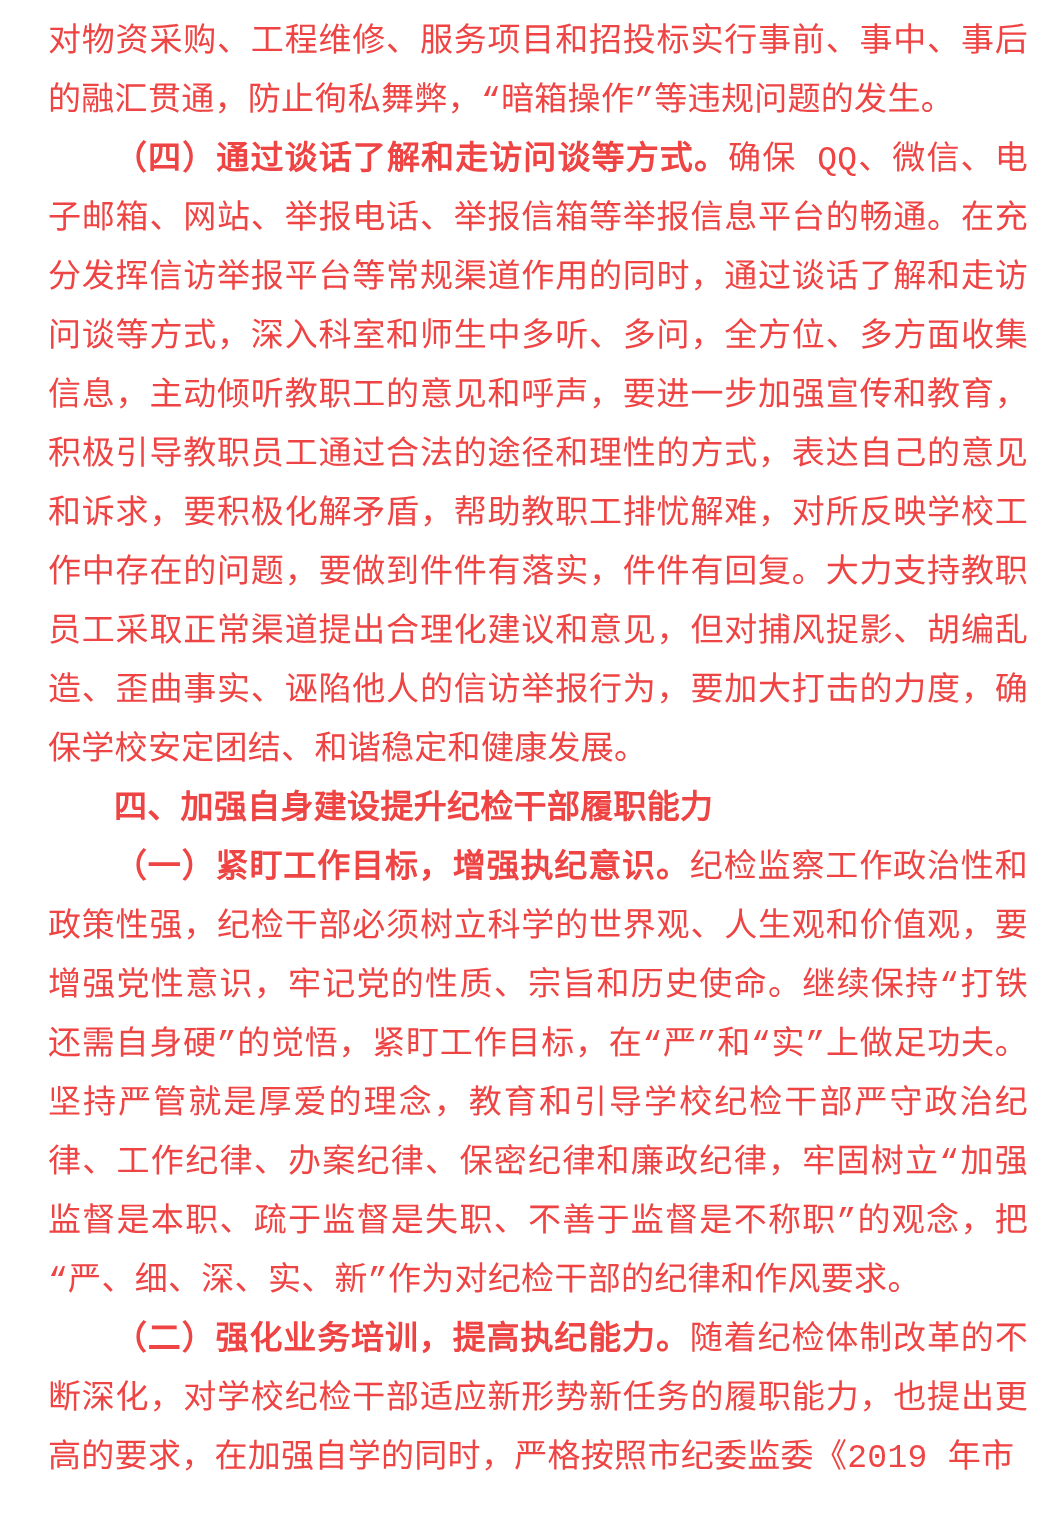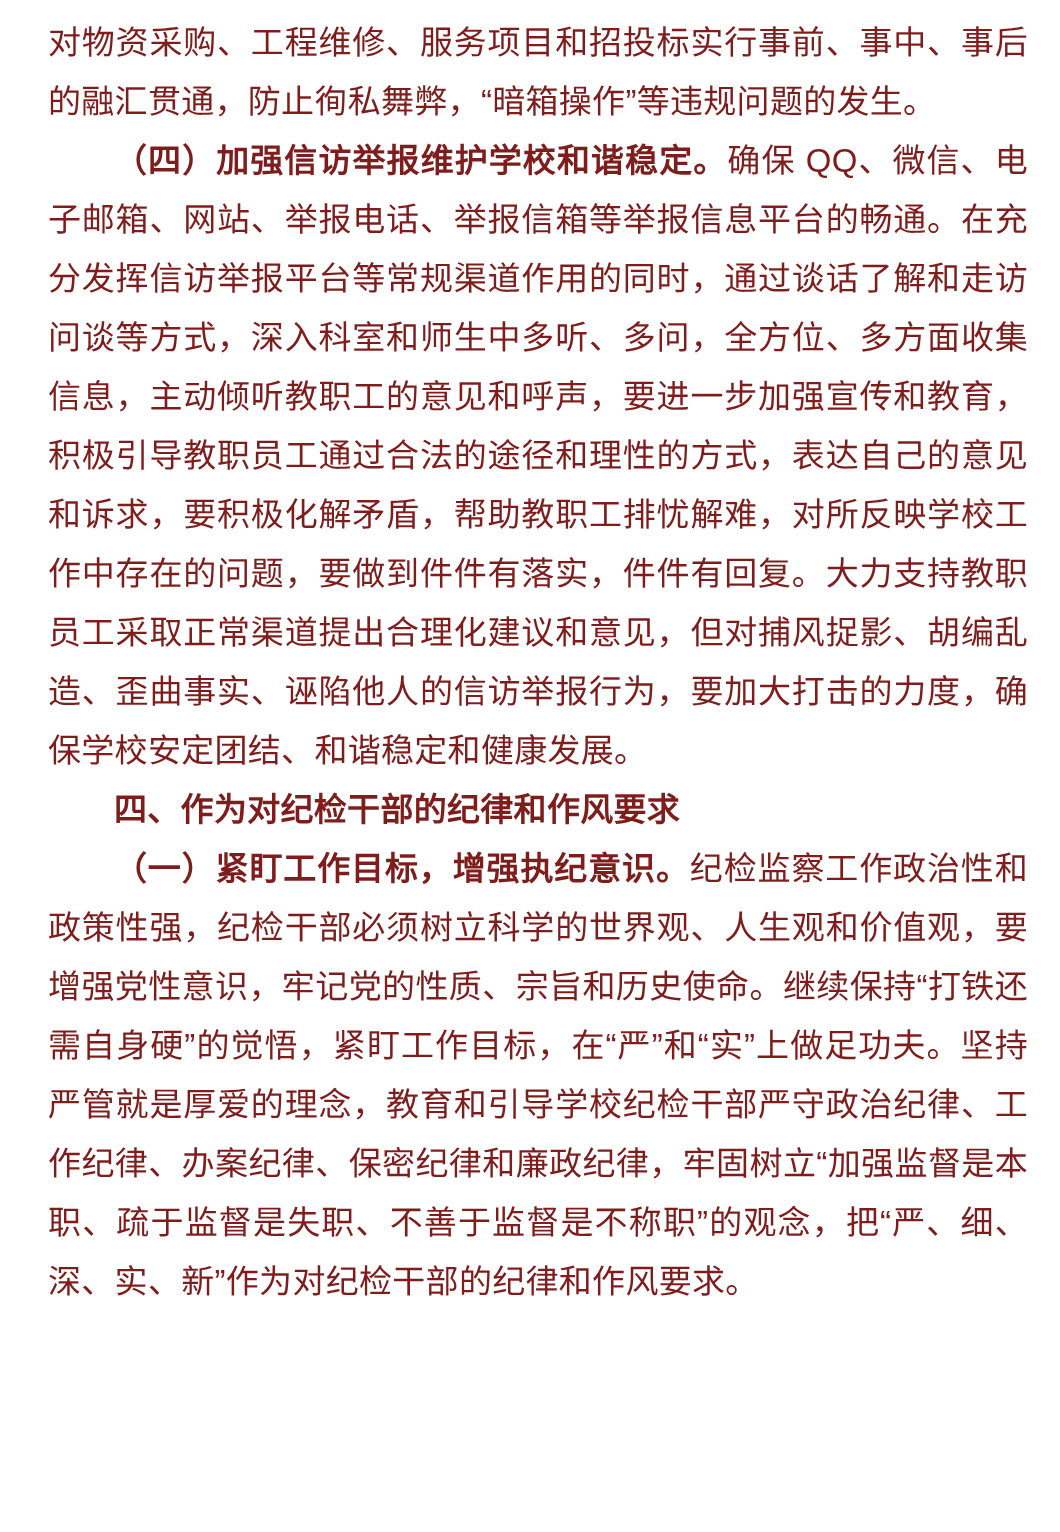--- a/index.html
+++ b/index.html
@@ -12,43 +12,44 @@
     width: 1060px;
     height: 1532px;
     box-sizing: border-box;
     padding: 13px 32px 0 48px;
     background: #ffffff;
     overflow: hidden;
   }
   .para {
     margin: 0;
     padding: 0;
-    font-family: Liberation Sans, sans-serif;
+    font-family: Liberation Mono, monospace;
     font-size: 33px;
     line-height: 59px;
-    color: #7f1d1d;
+    color: #ef4444;
     text-align: justify;
     text-justify: inter-ideograph;
     letter-spacing: 0.3px;
     word-break: break-all;
   }
   .para.indent {
     text-indent: 2em;
   }
   .lead {
     font-weight: 700;
   }
 </style>
 </head>
 <body>
 
 <main class="page">
 
   <p class="para"><span>对物资采购、工程维修、服务项目和招投标实行事前、事中、事后的融汇贯通，防止徇私舞弊，“暗箱操作”等违规问题的发生。</span></p>
 
-  <p class="para indent"><span class="lead">（四）加强信访举报维护学校和谐稳定。</span><span>确保 QQ、微信、电子邮箱、网站、举报电话、举报信箱等举报信息平台的畅通。在充分发挥信访举报平台等常规渠道作用的同时，通过谈话了解和走访问谈等方式，深入科室和师生中多听、多问，全方位、多方面收集信息，主动倾听教职工的意见和呼声，要进一步加强宣传和教育，积极引导教职员工通过合法的途径和理性的方式，表达自己的意见和诉求，要积极化解矛盾，帮助教职工排忧解难，对所反映学校工作中存在的问题，要做到件件有落实，件件有回复。大力支持教职员工采取正常渠道提出合理化建议和意见，但对捕风捉影、胡编乱造、歪曲事实、诬陷他人的信访举报行为，要加大打击的力度，确保学校安定团结、和谐稳定和健康发展。</span></p>
+  <p class="para indent"><span class="lead">（四）通过谈话了解和走访问谈等方式。</span><span>确保 QQ、微信、电子邮箱、网站、举报电话、举报信箱等举报信息平台的畅通。在充分发挥信访举报平台等常规渠道作用的同时，通过谈话了解和走访问谈等方式，深入科室和师生中多听、多问，全方位、多方面收集信息，主动倾听教职工的意见和呼声，要进一步加强宣传和教育，积极引导教职员工通过合法的途径和理性的方式，表达自己的意见和诉求，要积极化解矛盾，帮助教职工排忧解难，对所反映学校工作中存在的问题，要做到件件有落实，件件有回复。大力支持教职员工采取正常渠道提出合理化建议和意见，但对捕风捉影、胡编乱造、歪曲事实、诬陷他人的信访举报行为，要加大打击的力度，确保学校安定团结、和谐稳定和健康发展。</span></p>
 
-  <p class="para indent"><span class="lead">四、作为对纪检干部的纪律和作风要求</span></p>
+  <p class="para indent"><span class="lead">四、加强自身建设提升纪检干部履职能力</span></p>
 
   <p class="para indent"><span class="lead">（一）紧盯工作目标，增强执纪意识。</span><span>纪检监察工作政治性和政策性强，纪检干部必须树立科学的世界观、人生观和价值观，要增强党性意识，牢记党的性质、宗旨和历史使命。继续保持“打铁还需自身硬”的觉悟，紧盯工作目标，在“严”和“实”上做足功夫。坚持严管就是厚爱的理念，教育和引导学校纪检干部严守政治纪律、工作纪律、办案纪律、保密纪律和廉政纪律，牢固树立“加强监督是本职、疏于监督是失职、不善于监督是不称职”的观念，把“严、细、深、实、新”作为对纪检干部的纪律和作风要求。</span></p>
 
+  <p class="para indent"><span class="lead">（二）强化业务培训，提高执纪能力。</span><span>随着纪检体制改革的不断深化，对学校纪检干部适应新形势新任务的履职能力，也提出更高的要求，在加强自学的同时，严格按照市纪委监委《2019 年市</span></p>
 
 </main>
 
 </body></html>

